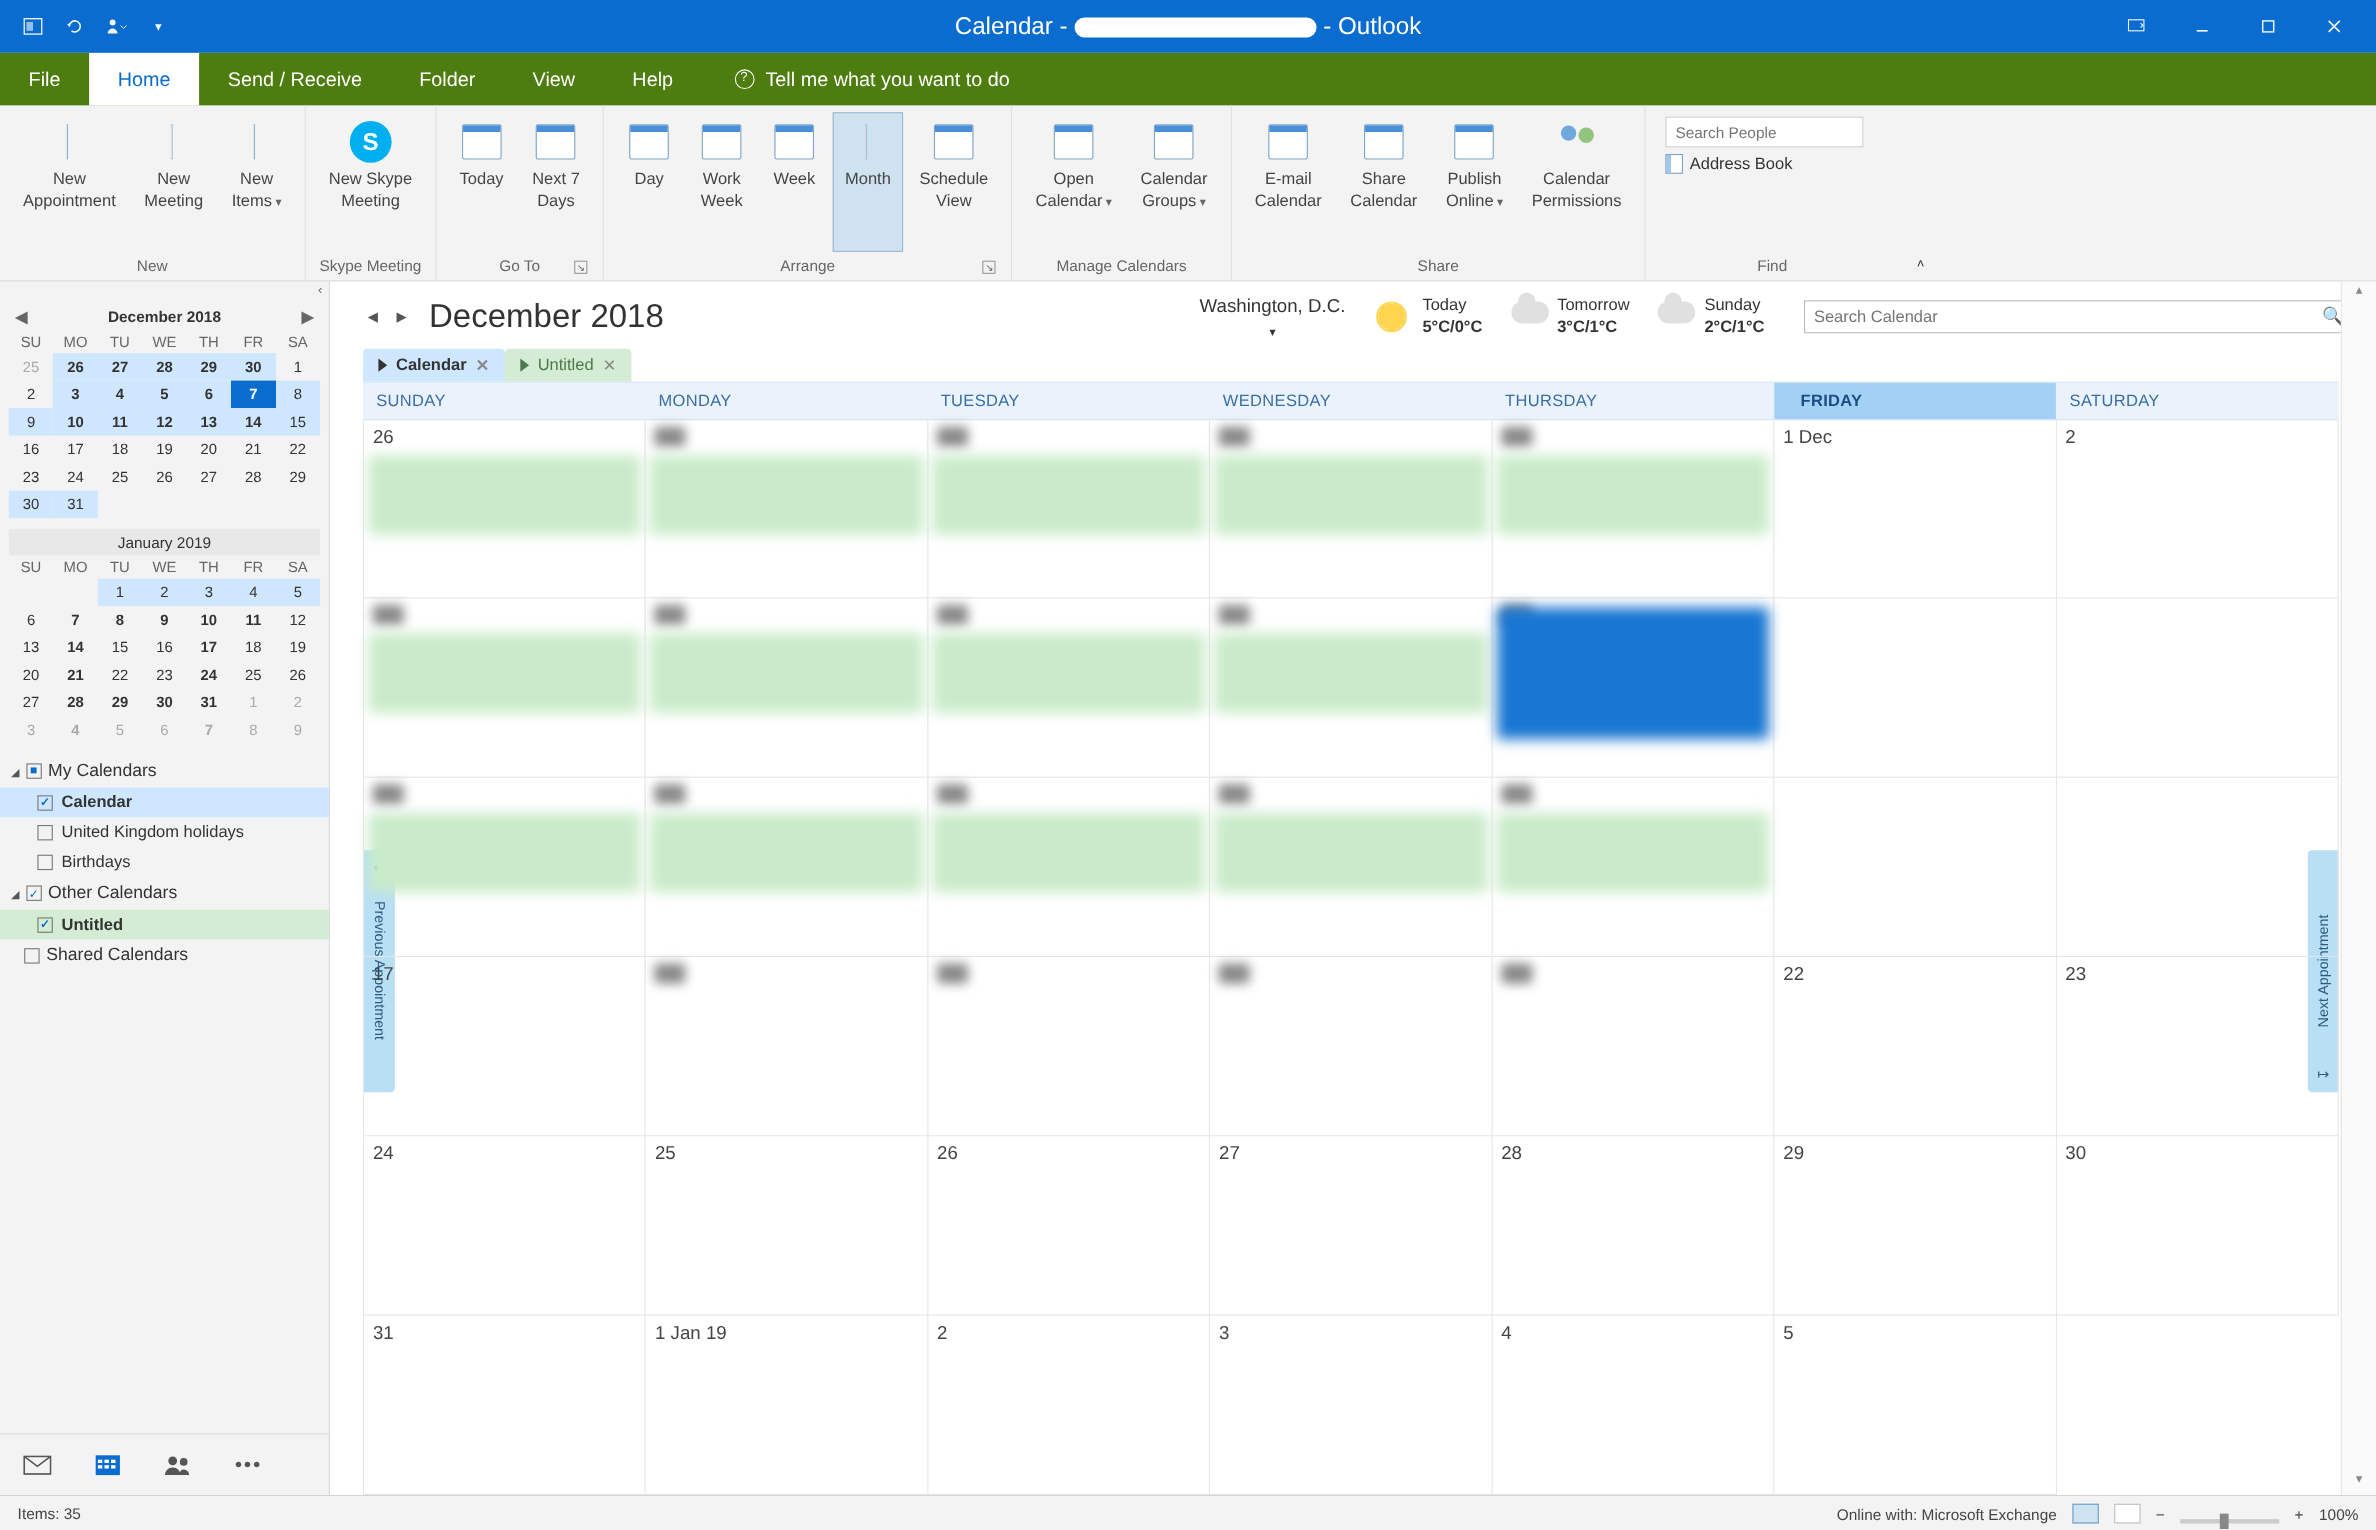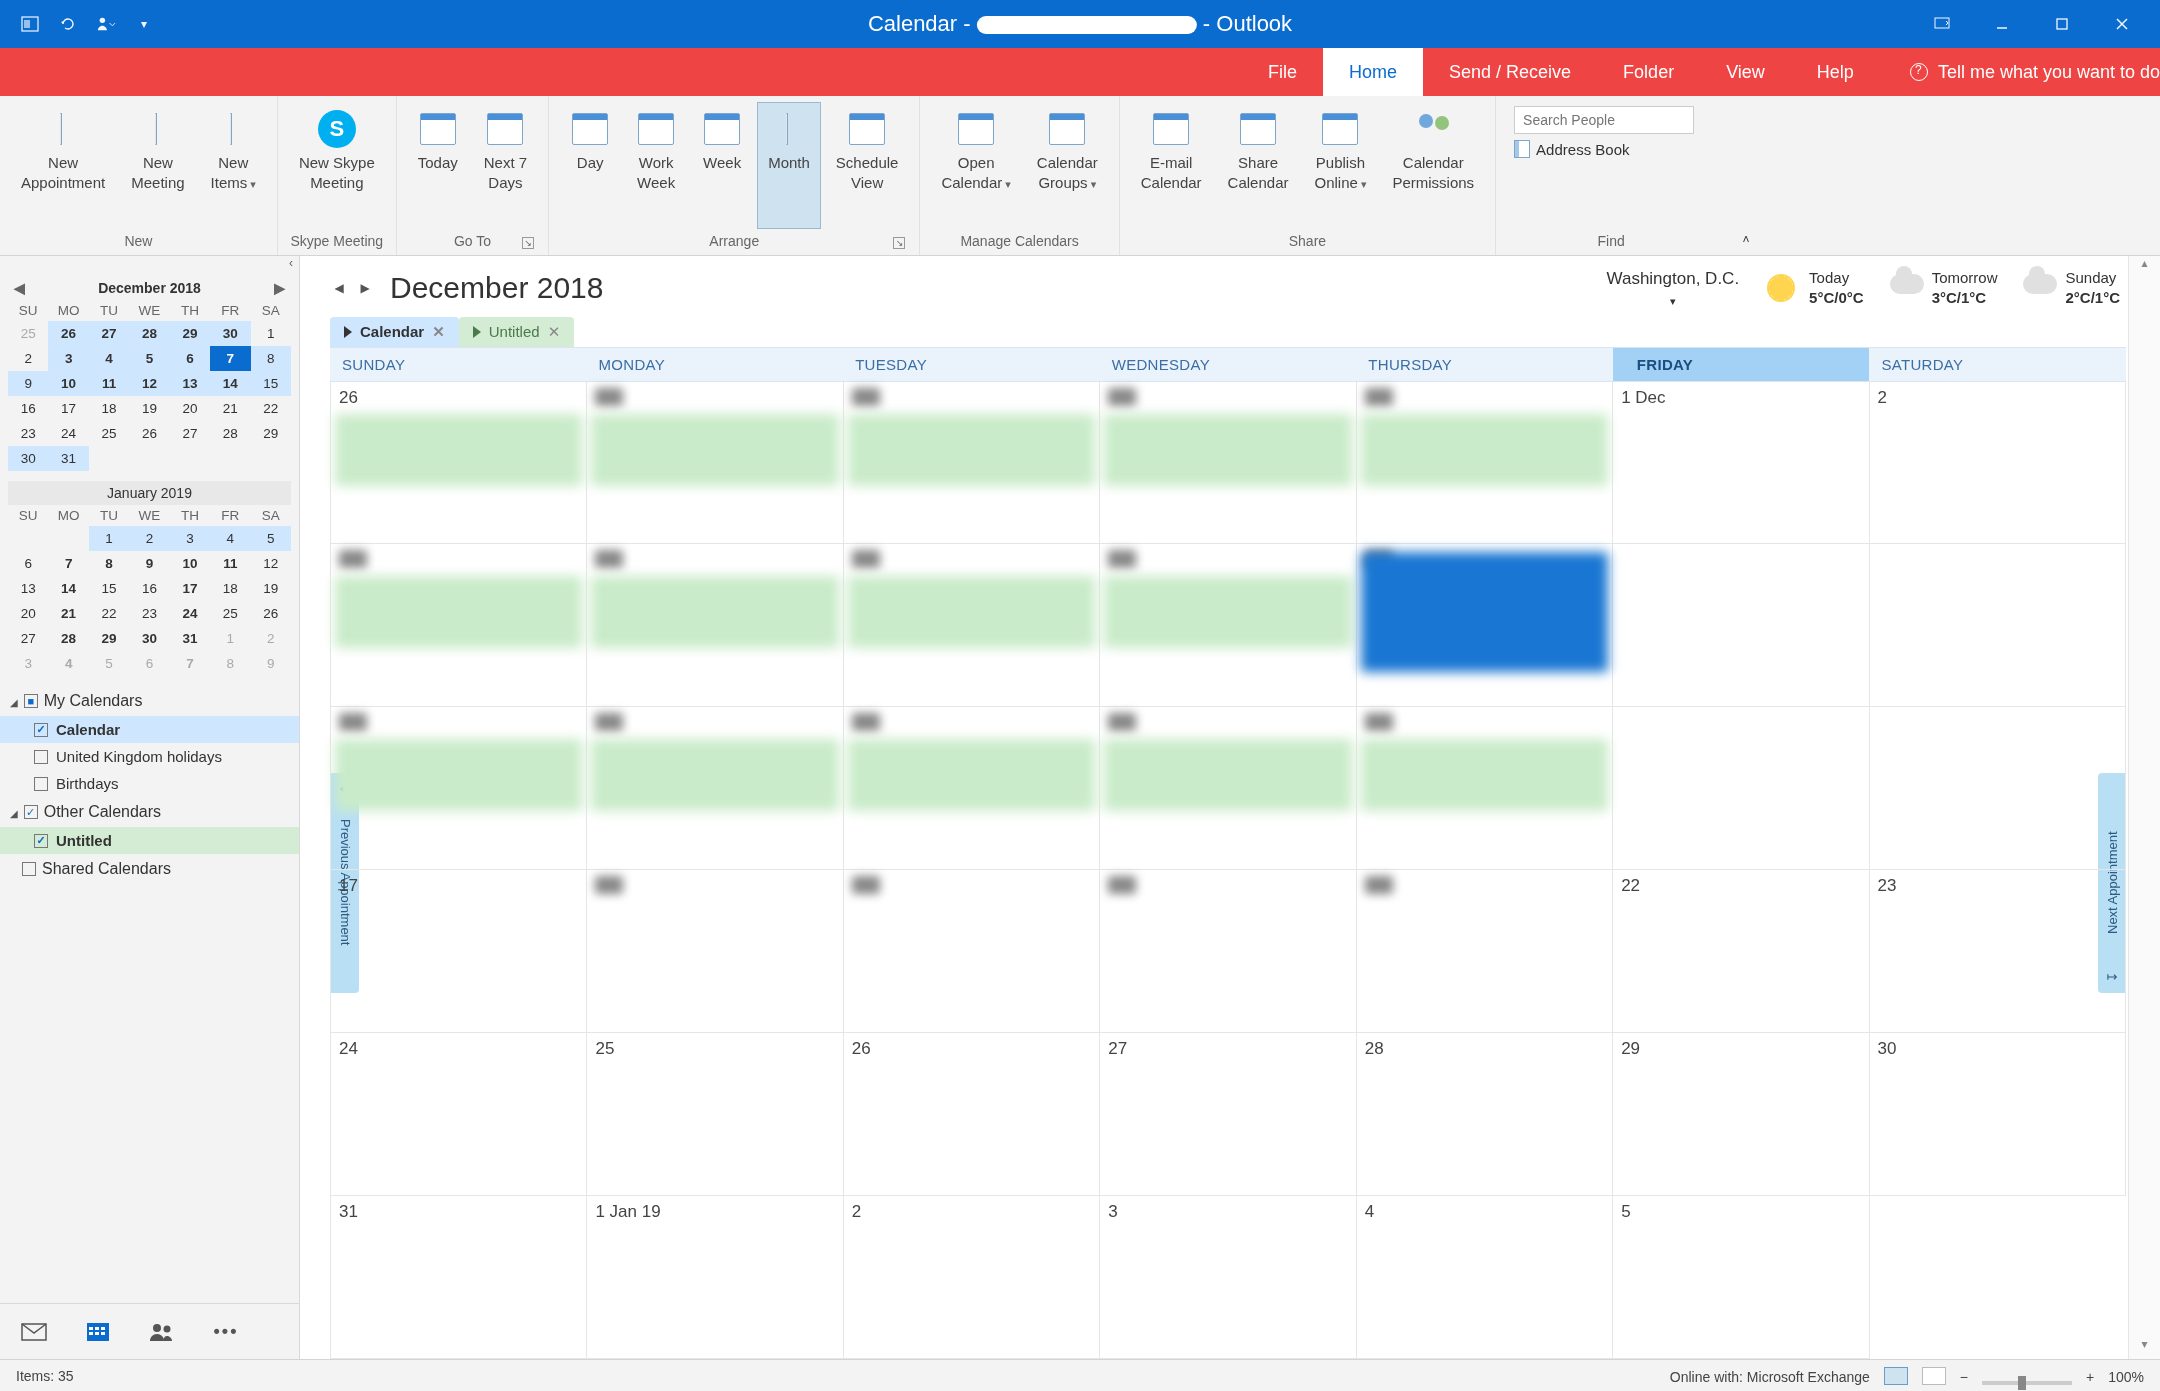--- a/index.html
+++ b/index.html
@@ -8,21 +8,21 @@
 
 .titlebar { background: #0a6cce; height: 48px; display: flex; align-items: center; color: #fff; position: relative; }
 .titlebar .qa { display: flex; gap: 18px; padding-left: 20px; align-items: center; }
 .titlebar .title { position: absolute; left: 50%; transform: translateX(-50%); font-size: 22px; }
 .titlebar .redact { display:inline-block; width:220px; height:18px; background:#fff; border-radius:10px; vertical-align:middle;}
 .titlebar .winctrl { margin-left: auto; display: flex; gap: 40px; padding-right: 28px; }
 .titlebar svg { fill: #fff; }
 .titlebar .icon { width:20px; height:20px; display:flex; align-items:center; justify-content:center; opacity:.95;}
 
 
-.menubar { background: #ef4444; height: 48px; display: flex; align-items: stretch; color: #fff; justify-content: flex-end; }
+.menubar { background: #4d7c0f; height: 48px; display: flex; align-items: stretch; color: #fff; }
 .menubar .mitem { padding: 0 26px; display: flex; align-items: center; font-size: 18px; cursor: pointer; }
 .menubar .mitem.active { background: #fff; color: #0a6cce; }
 .tell-me { display:flex; align-items:center; gap:10px; padding-left:30px; color:#fff; font-size:18px;}
 .tell-me .bulb { width:18px;height:18px;border:1.5px solid #fff;border-radius:50%; position:relative;}
 .tell-me .bulb::after{content:"?";position:absolute;left:4px;top:-1px;font-size:12px;}
 
 
 .ribbon { background: #f3f3f3; border-bottom: 1px solid #d4d4d4; display: flex; height: 160px; }
 .rgroup { border-right: 1px solid #e1e1e1; padding: 6px 10px 0; display:flex; flex-direction: column; }
 .rgroup .btns { display:flex; gap: 4px; flex:1; }
@@ -613,20 +613,24 @@
               <div class="wic">
                 <div class="cloud"></div>
               </div>
               <div class="wt">
                 <div class="d1">Sunday</div>
                 <div class="d2">2°C/1°C</div>
               </div>
             </div>
           </div>
       </div>
+      <div class="search-cal">
+        <input placeholder="Search Calendar" style="">
+        <span class="mag">🔍</span>
+      </div>
     </div>
 
     <div class="tabs" id="caltabs">
         <div class="tab t1">
           <span class="tarr"></span>
           <span>Calendar</span>
           <span class="tclose">✕</span>
         </div>
         <div class="tab t2">
           <span class="tarr"></span>

